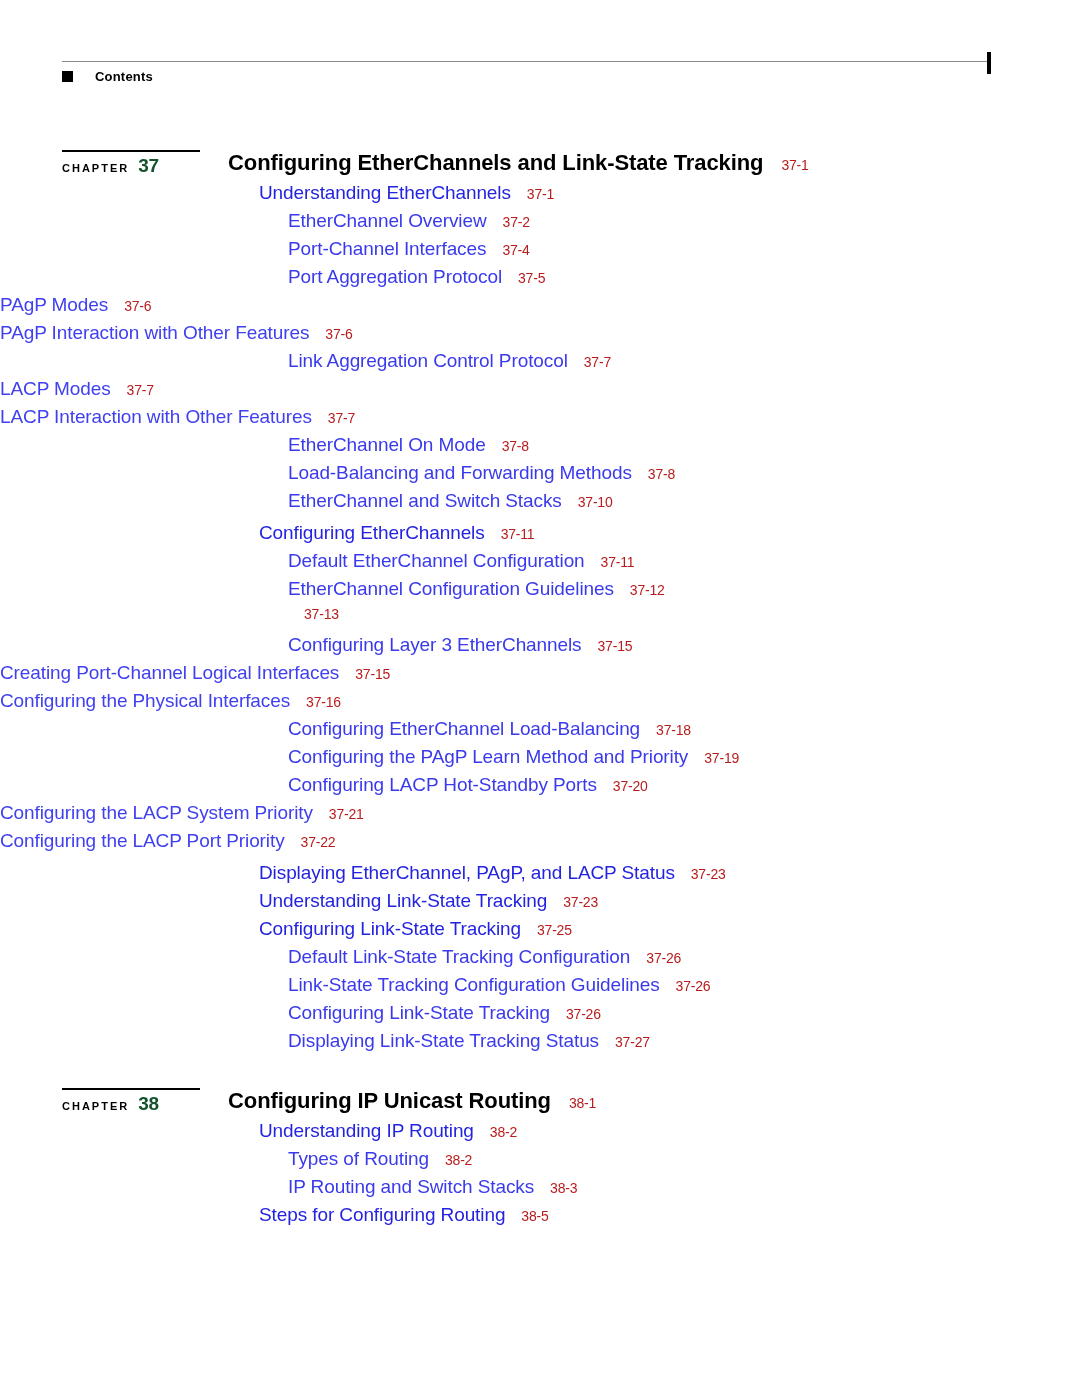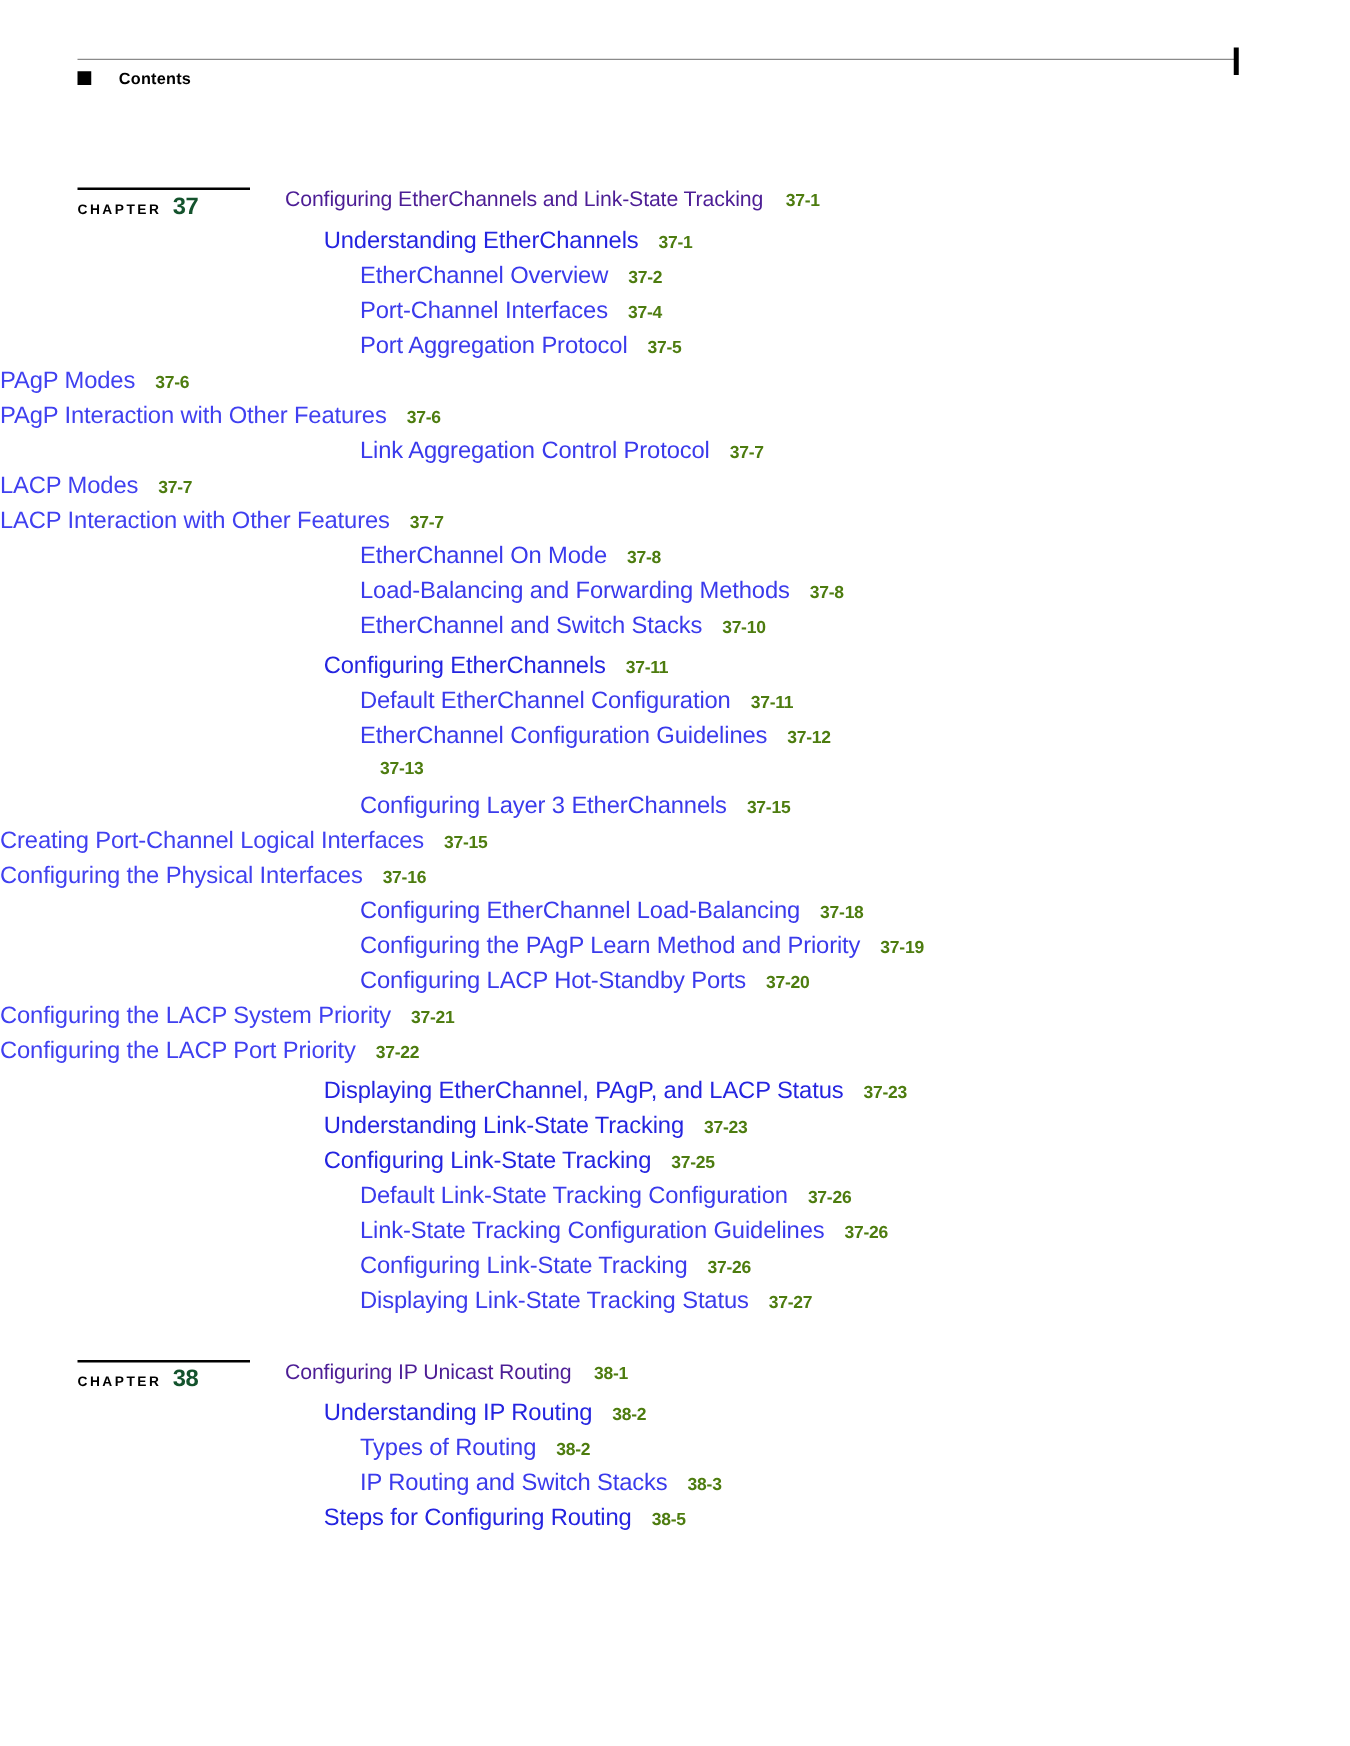--- a/index.html
+++ b/index.html
@@ -14,21 +14,21 @@
     position: relative;
     font-family: "Liberation Sans", sans-serif;
     color: #000000;
     overflow: hidden;
   }
 
   
   .page-header {
     position: absolute;
     left: 0;
-    top: 0;
+    top: 14px;
     width: 1080px;
     height: 90px;
   }
   .header-rule {
     position: absolute;
     left: 62px;
     top: 47px;
     width: 928px;
     height: 1px;
     background: #8a8a8a;
@@ -119,36 +119,36 @@
     white-space: nowrap;
     height: 28px;
   }
   .entry-title {
     color: #2f2fe6;
     font-size: 19px;
     font-weight: normal;
     letter-spacing: -0.1px;
   }
   .entry-page {
-    color: #4d7c0f;
+    color: #b91c1c;
     font-size: 14px;
-    font-weight: bold;
+    font-weight: normal;
     margin-left: 16px;
     letter-spacing: -0.2px;
   }
 
   
   .entry.lvl0 {
     padding-left: 228px;
     height: 32px;
   }
   .entry.lvl0 .entry-title {
-    color: #4c1d95;
-    font-weight: normal;
-    font-size: 17px;
+    color: #000000;
+    font-weight: bold;
+    font-size: 22px;
     letter-spacing: -0.1px;
   }
   .entry.lvl0 .entry-page {
     font-size: 14px;
     margin-left: 18px;
   }
 
   .entry.lvl1 { padding-left: 259px; }
   .entry.lvl2 { padding-left: 288px; }
   .entry.lvl3 { }

